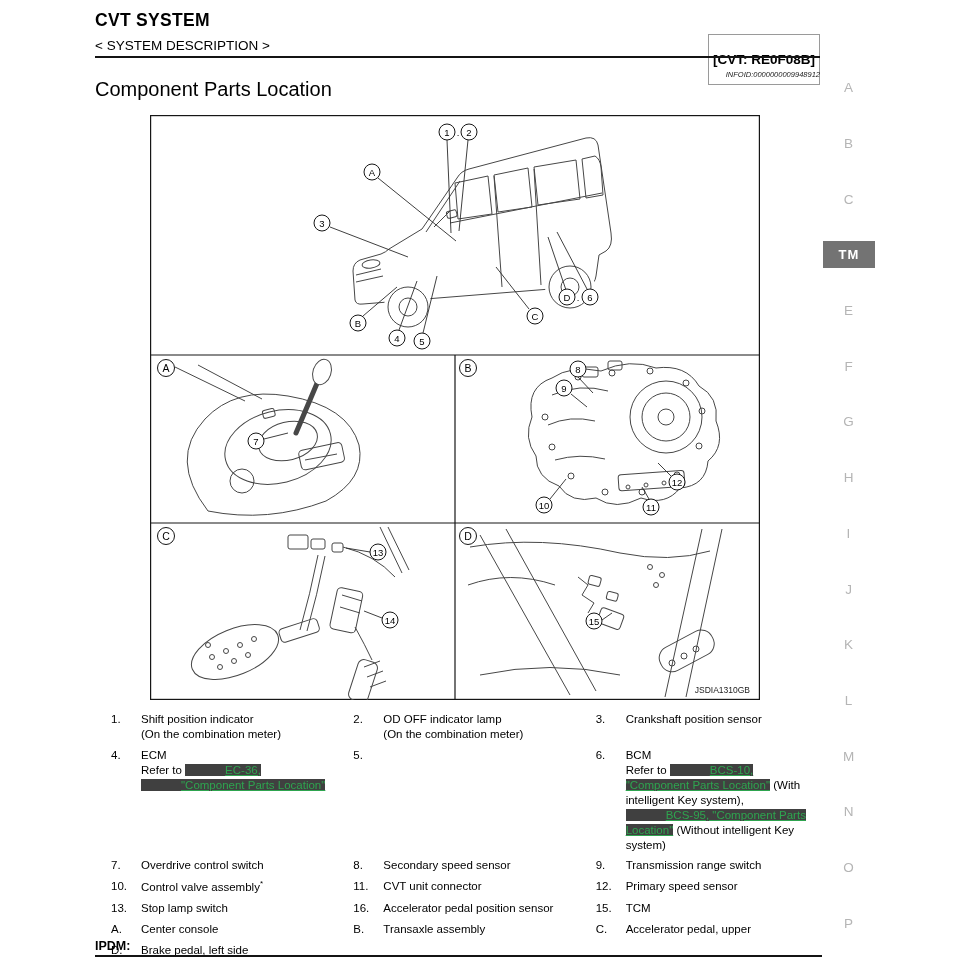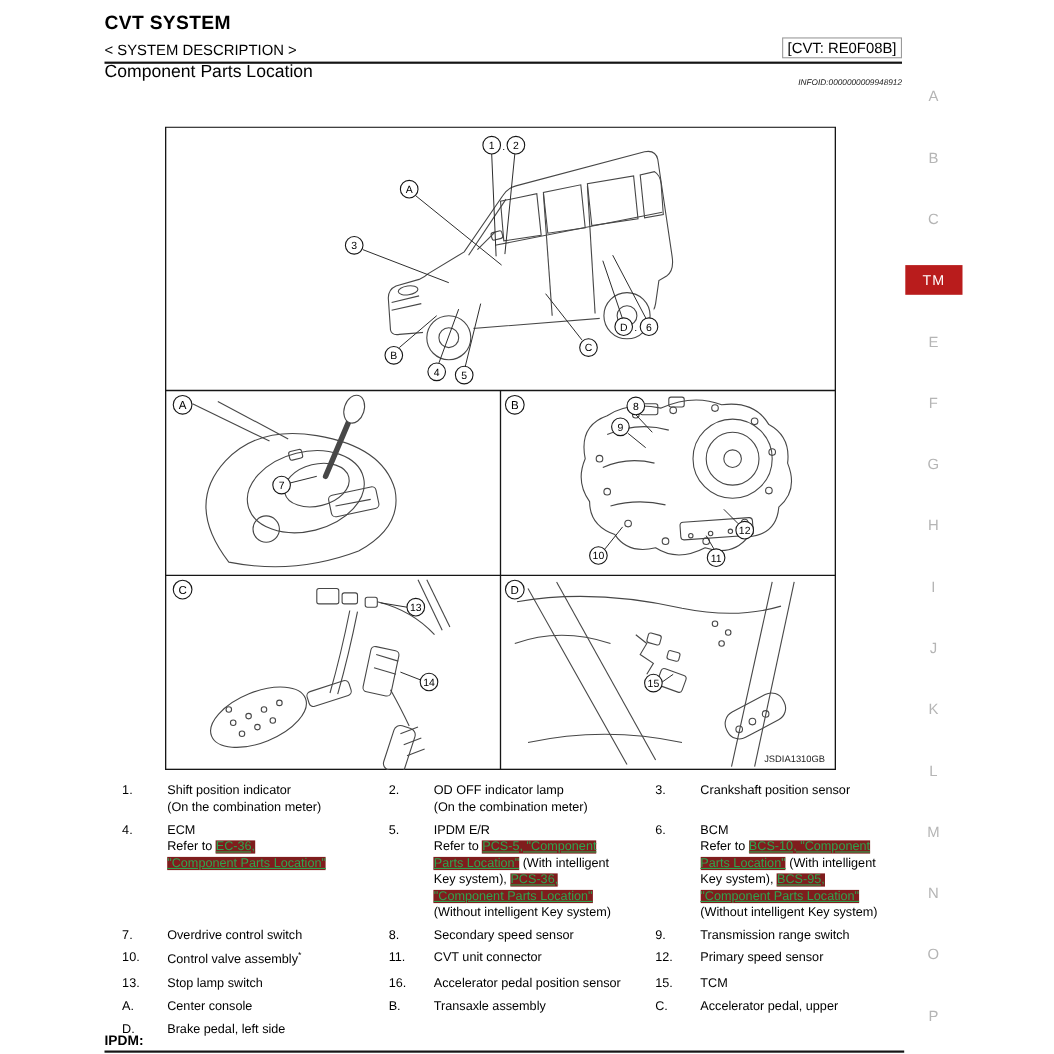--- a/index.html
+++ b/index.html
@@ -3,41 +3,41 @@
 <meta charset="utf-8">
 <style>
   html,body{margin:0;padding:0;}
   body{
     width:958px;height:958px;position:relative;background:#fff;
     font-family:"Liberation Sans","DejaVu Sans",sans-serif;color:#000;overflow:hidden;
   }
   .title{position:absolute;left:95px;top:10px;width:725px;
          font-size:17.5px;font-weight:bold;letter-spacing:.3px;}
   .breadcrumb{position:absolute;left:95px;top:38px;font-size:13.5px;}
-  .model-code{position:absolute;right:138px;top:34px;font-size:13.5px;font-weight:normal;
-              border:1px solid #9a9a9a;padding:1px 4px;}
+  .model-code{position:absolute;right:138px;top:34px;font-size:13.5px;font-weight:bold;
+              border:1px solid #9a9a9a;padding:17px 4px;}
   .top-rule{position:absolute;left:95px;top:56px;width:725px;border-top:2px solid #141414;}
-  .section-title{position:absolute;left:95px;top:57px;font-size:16px;font-weight:500;}
+  .section-title{position:absolute;left:95px;top:78px;font-size:20px;font-weight:500;}
   .infoid{position:absolute;right:138px;top:70px;font-size:7.5px;font-style:italic;color:#222;}
 
   .side-index{position:absolute;left:806px;top:60px;width:90px;}
   .side-row{width:86px;height:55.7px;display:flex;align-items:center;justify-content:center;}
   .side-row .side-letter{font-size:13.5px;color:#b5b5b5;letter-spacing:1px;}
-  .side-row.active .side-letter{background:#b91c1c;color:#fff;font-weight:normal;
+  .side-row.active .side-letter{background:#737373;color:#fff;font-weight:bold;
        padding:6px 16px;font-size:13px;}
 
   .figure{position:absolute;left:150px;top:115px;width:610px;height:585px;}
   svg{font-family:"Liberation Sans","DejaVu Sans",sans-serif;display:block;}
 
   .legend{position:absolute;left:95px;top:712px;width:727px;display:grid;
           grid-template-columns:1fr 1fr 1fr;row-gap:6px;}
   .li{display:flex;padding-left:16px;font-size:11.5px;line-height:1.3;}
   .li .num{flex:0 0 30px;}
-  .li .txt{flex:1;padding-right:10px;margin-left:11px;}
-  .lnk{color:#2ea44f;text-decoration:underline;background:#7f1d1d;cursor:pointer;}
+  .li .txt{flex:1;padding-right:10px;}
+  .lnk{color:#2ea44f;text-decoration:underline;background:#404040;cursor:pointer;padding-left:40px;}
   sup{font-size:8px;}
 
   .note{position:absolute;left:95px;top:939px;font-size:12.5px;font-weight:bold;}
   .bottom-rule{position:absolute;left:95px;top:955px;width:727px;border-top:2px solid #141414;}
 </style>
 </head>
 <body>
 
 <div class="title">CVT SYSTEM</div>
 <div class="breadcrumb">&lt; SYSTEM DESCRIPTION &gt;</div>
@@ -319,21 +319,20 @@
     <span class="num">3.</span>
     <span class="txt">Crankshaft position sensor</span>
   </div>
 
   <div class="li">
     <span class="num">4.</span>
     <span class="txt"><span>ECM</span><br><span>Refer to </span><a class="lnk">EC-36,</a><br><a class="lnk">"Component Parts Location"</a></span>
   </div>
   <div class="li">
     <span class="num">5.</span>
-    <span class="txt"><span>IPDM E/R</span><br><span>Refer to </span><a class="lnk">PCS-5, "Component Parts Location"</a><span> (With intelligent Key system), </span><a class="lnk">PCS-36, "Component Parts Location"</a><span> (Without intelligent Key system)</span></span>
   </div>
   <div class="li">
     <span class="num">6.</span>
     <span class="txt"><span>BCM</span><br><span>Refer to </span><a class="lnk">BCS-10, "Component Parts Location"</a><span> (With intelligent Key system), </span><a class="lnk">BCS-95, "Component Parts Location"</a><span> (Without intelligent Key system)</span></span>
   </div>
 
   <div class="li">
     <span class="num">7.</span>
     <span class="txt">Overdrive control switch</span>
   </div>

